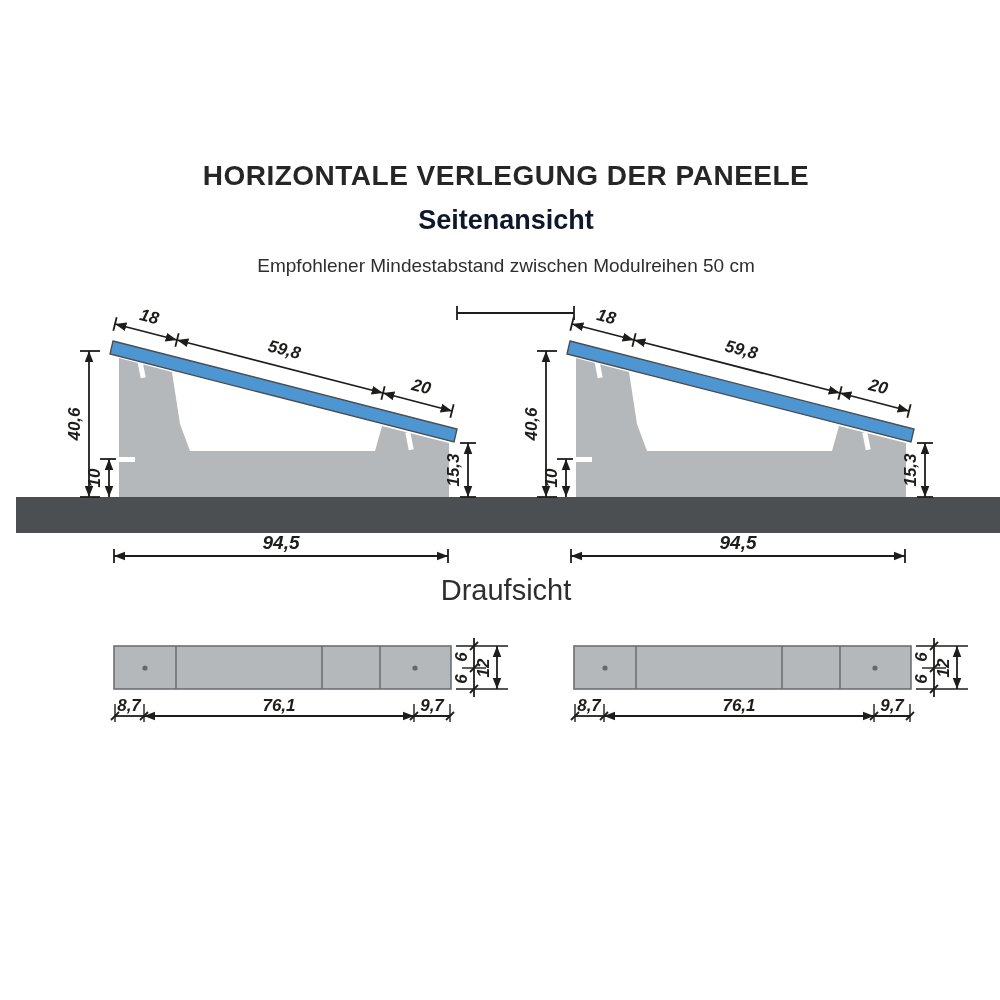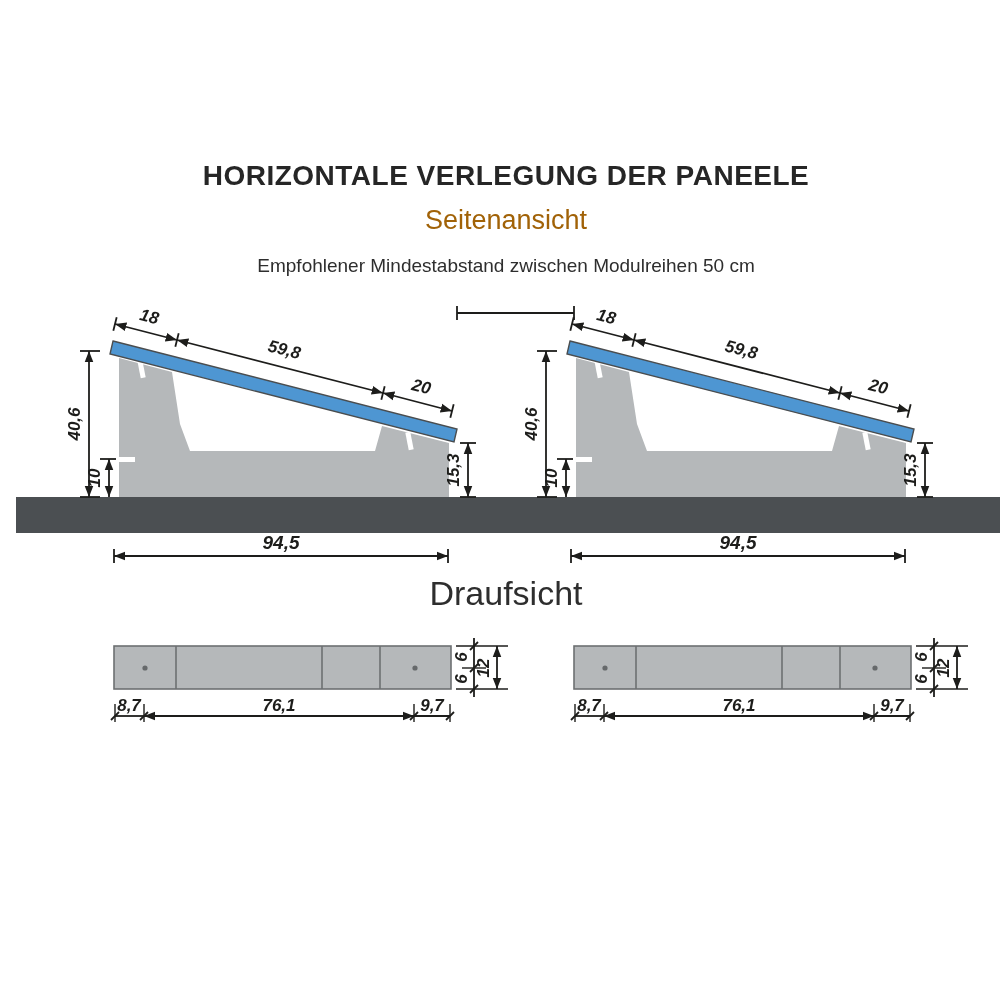--- a/index.html
+++ b/index.html
@@ -1,22 +1,22 @@
 <!DOCTYPE html>
 <html><head>
 <meta charset="utf-8">
 <style>
   html,body{margin:0;padding:0;background:#ffffff;}
   .canvas{position:relative;width:1000px;height:1000px;background:#ffffff;overflow:hidden;
           font-family:"Liberation Sans", sans-serif;margin-left:16px;}
   .heading{position:absolute;left:0;width:980px;text-align:center;color:#262626;}
   .h-title{top:160px;font-size:28px;font-weight:bold;letter-spacing:0.5px;}
-  .h-side {top:205px;font-size:27px;font-weight:400;color:#a16207;}
+  .h-side {top:205px;font-size:27px;font-weight:700;color:#0f172a;}
   .h-note {top:255px;font-size:19px;font-weight:400;color:#2e2e2e;}
-  .h-top  {top:574px;font-size:34px;font-weight:400;color:#2e2e2e;}
+  .h-top  {top:574px;font-size:29px;font-weight:400;color:#2e2e2e;}
   svg{position:absolute;left:0;top:0;}
   .dimline{stroke:#1d1d1b;stroke-width:1.8;fill:none;}
   .thinext{stroke:#1d1d1b;stroke-width:1.4;fill:none;}
   .dimtxt{font-family:"Liberation Sans",sans-serif;font-style:italic;font-weight:bold;
           font-size:17px;fill:#1d1d1b;}
   .dimtxt-lg{font-size:19px;}
   .panel{fill:#4e96d2;stroke:#4a4d4f;stroke-width:1.4;}
   .block{fill:#b5b8ba;stroke:none;}
   .notch{fill:#ffffff;stroke:none;}
   .ground{fill:#4b4f52;stroke:none;}

